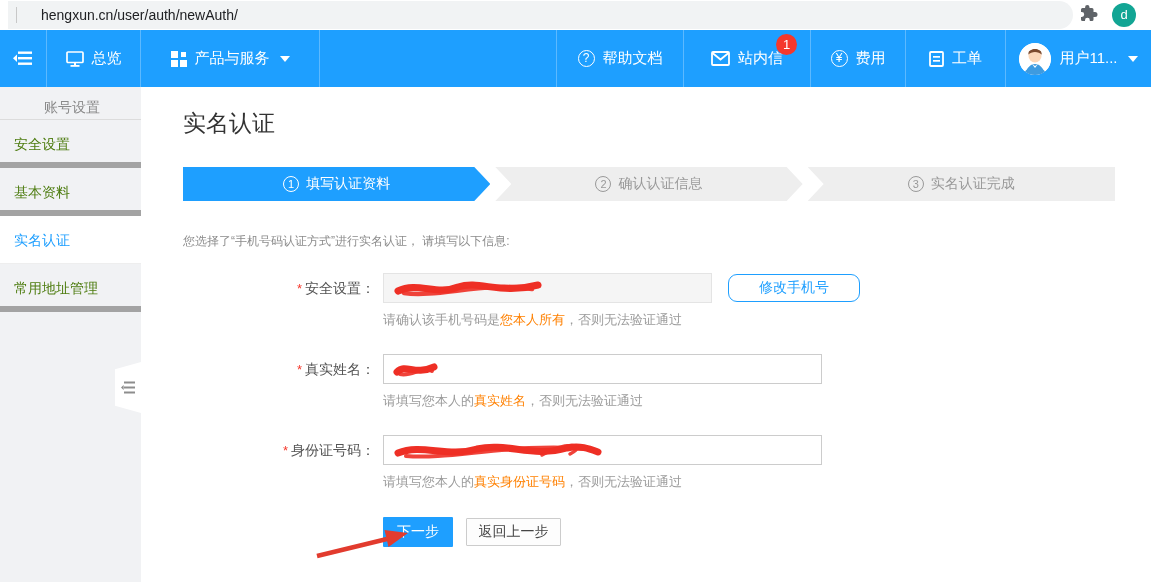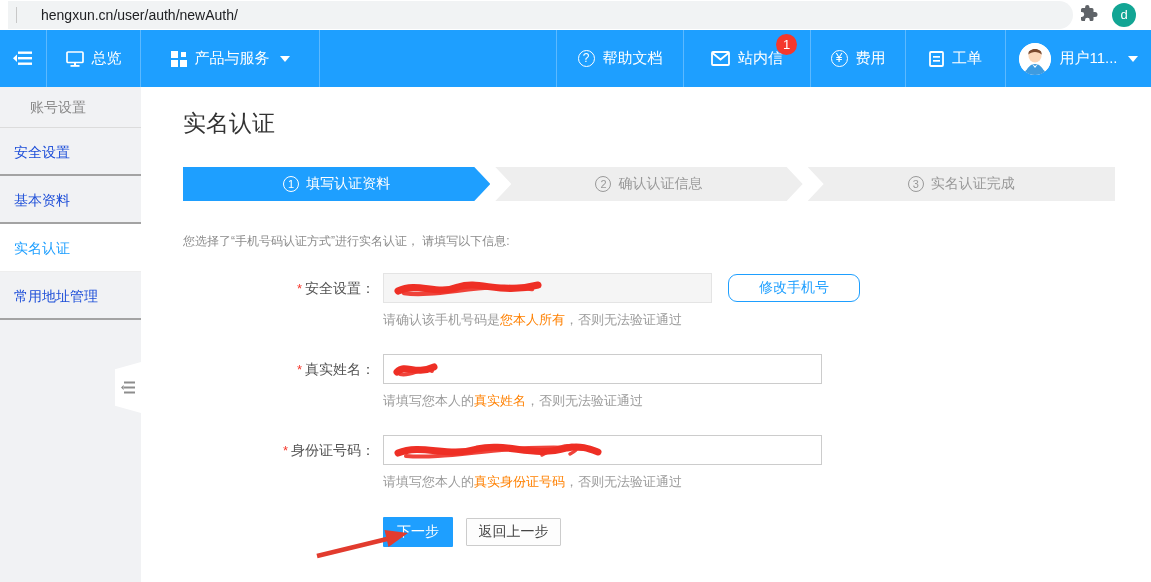--- a/index.html
+++ b/index.html
@@ -32,24 +32,24 @@
            border-top:6px solid #fff; margin-left:2px; }
   .ring-icon { width:17px; height:17px; border:1.5px solid #fff; border-radius:50%; font-size:12px;
                line-height:14px; text-align:center; display:inline-block; }
   .badge { position:absolute; left:92px; top:4px; min-width:21px; height:21px; border-radius:11px;
            background:#f5382c; color:#fff; font-size:13px; line-height:21px; text-align:center; padding:0 4px; }
   .nav-avatar { width:32px; height:32px; border-radius:50%; background:#fff; overflow:hidden; flex:0 0 32px; }
 
   
   .page { display:flex; height:495px; position:relative; }
   .sidebar { width:141px; background:#f1f2f4; flex:0 0 141px; }
-  .side-header { height:41px; line-height:41px; padding-left:30px; color:#8a8a8a; font-size:14px;
+  .side-header { height:33px; line-height:41px; padding-left:44px; color:#8a8a8a; font-size:14px;
                  border-bottom:1px solid #dcdcdc; }
-  .side-item { height:48px; line-height:48px; padding-left:14px; font-size:14px; color:#1d4ed8;
-               border-bottom:2px solid #a3a3a3; cursor:pointer; }
+  .side-item { height:48px; line-height:48px; padding-left:14px; font-size:14px; color:#4d7c0f;
+               border-bottom:6px solid #a3a3a3; cursor:pointer; }
   .side-item.active { background:#fff; color:#1e9fff; border-bottom:1px solid #eee; }
   .collapse-tab { position:absolute; left:115px; top:275px; width:26px; height:51px; background:#fff;
                   clip-path:polygon(100% 0,100% 100%,0 86%,0 14%); display:flex; align-items:center;
                   justify-content:center; cursor:pointer; }
 
   .content { flex:1; background:#fff; padding:0 36px 0 42px; position:relative; }
   .page-title { font-size:23px; color:#333; font-weight:400; margin-top:21px; }
 
   .steps { display:flex; gap:5px; margin-top:28px; height:34px; }
   .step { flex:1; display:flex; align-items:center; justify-content:center; gap:7px; font-size:14px;

